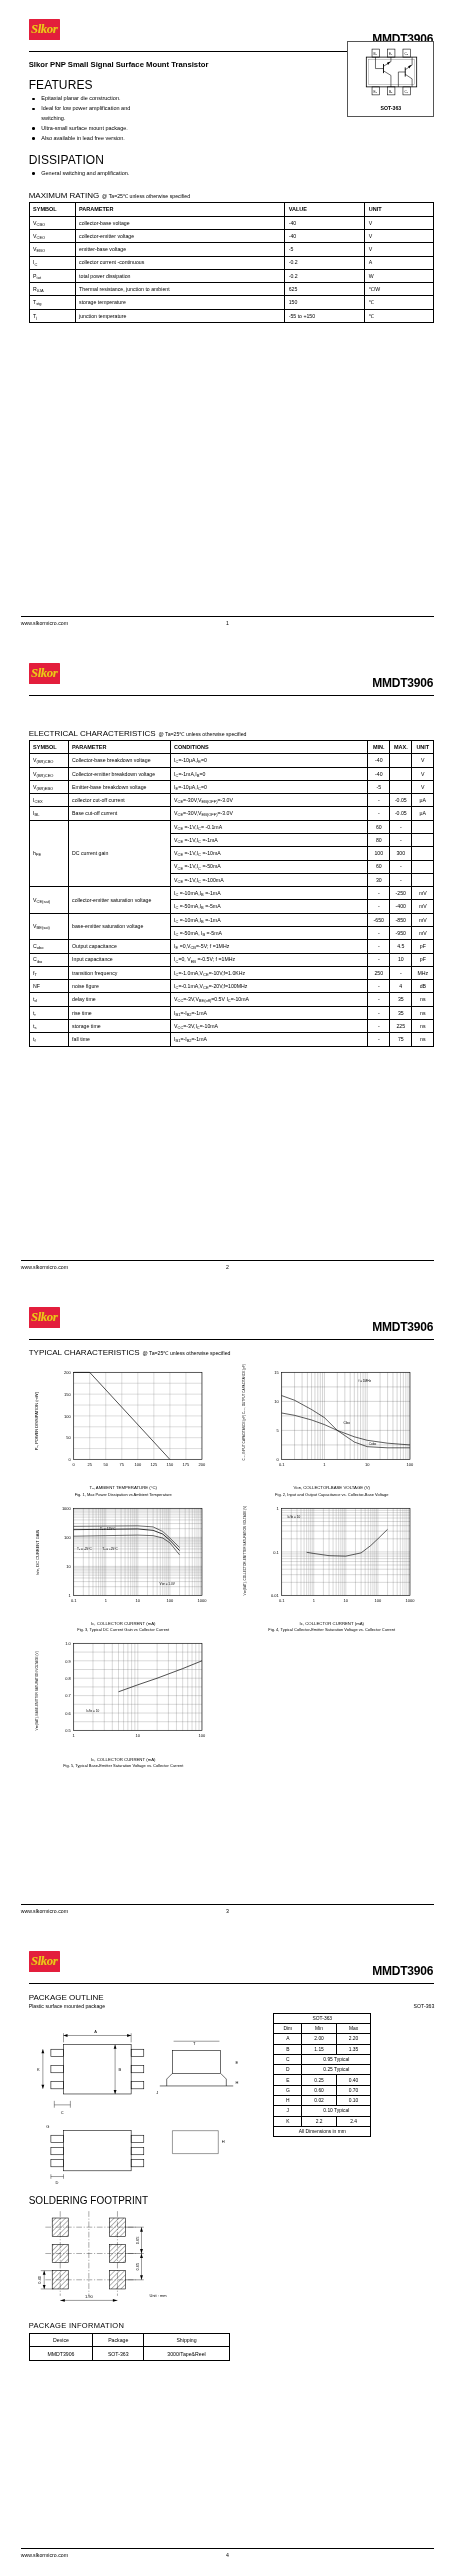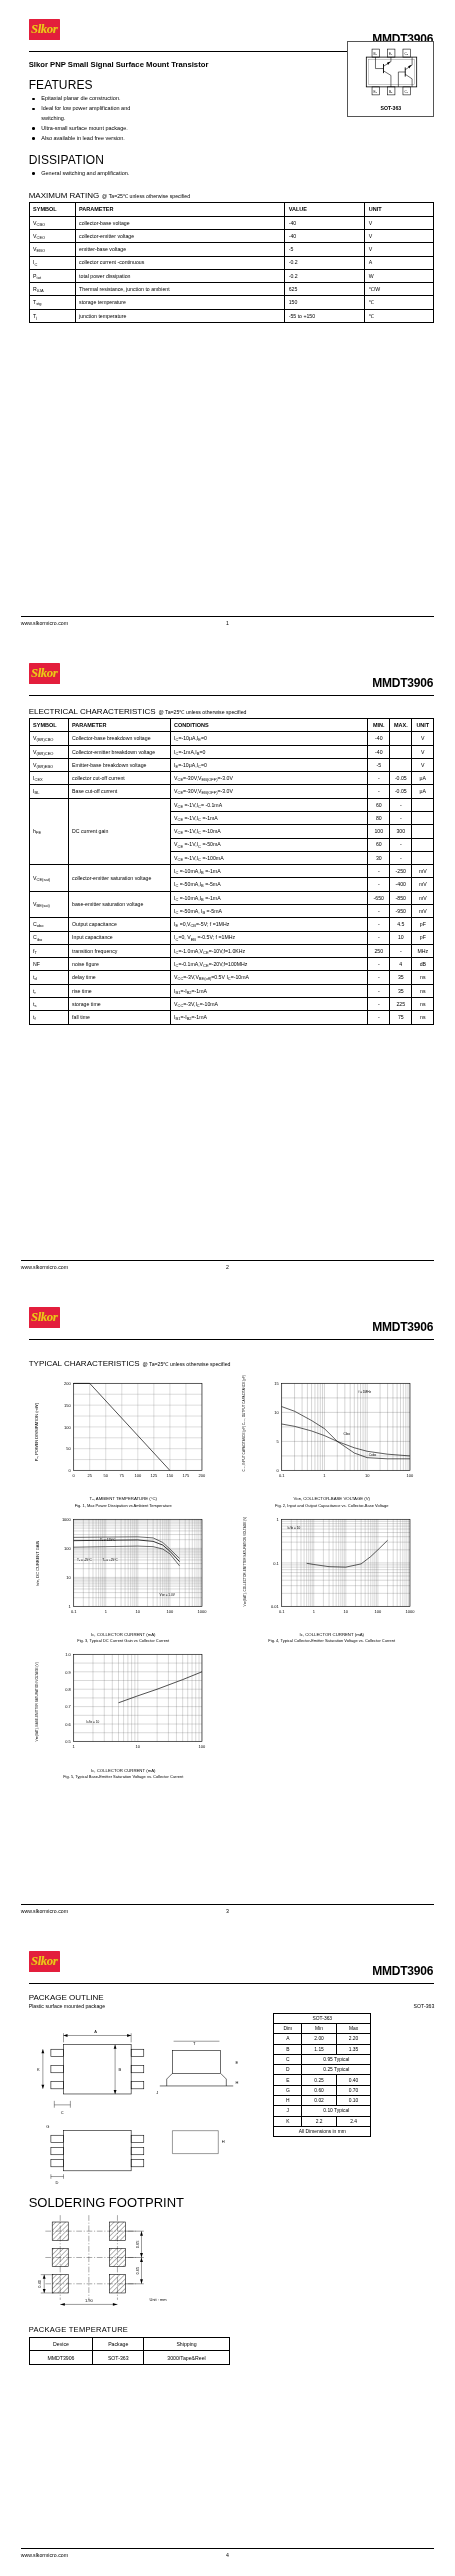--- a/index.html
+++ b/index.html
@@ -222,21 +222,21 @@
     width: 98px;
   }
   table.dims td, table.dims th {
     border: 0.6px solid #000;
     text-align: center;
     padding: 1.4px 1.1px;
     font-weight: normal;
     height: 10.3px;
   }
   table.dims .hd { font-weight: normal; }
-  .sf-head { font-size: 13px; margin: 4.6px 0 3.4px 8px; }
+  .sf-head { font-size: 10px; margin: 4.6px 0 3.4px 8px; }
   .pi-head { font-size: 7.5px; margin: 8px 0 2.9px 8px; letter-spacing: 0.3px; }
   table.pkginfo {
     border-collapse: collapse;
     margin-left: 8px;
     font-size: 5.2px;
     width: 201px;
   }
   table.pkginfo td, table.pkginfo th {
     border: 0.6px solid #000;
     text-align: center;
@@ -401,21 +401,21 @@
 <div class="page">
   <div class="page-inner">
     <div class="hdr">
       <div class="logo">
         <span class="logo-text">Slkor</span>
       </div>
       <div class="hdr-part">MMDT3906</div>
       <div class="hdr-rule"></div>
     </div>
 
-    <div class="tbl-title" style="margin-top:11px">
+    <div class="tbl-title" style="margin-top:33px">
       <span class="big">ELECTRICAL CHARACTERISTICS</span>
       <span class="small">@ Ta=25℃ unless otherwise specified</span>
     </div>
 
     <table class="dt t-ec">
       <colgroup>
           <col class="e1">
           <col class="e2">
           <col class="e3">
           <col class="e4">
@@ -613,21 +613,21 @@
 <div class="page">
   <div class="page-inner">
     <div class="hdr">
       <div class="logo">
         <span class="logo-text">Slkor</span>
       </div>
       <div class="hdr-part">MMDT3906</div>
       <div class="hdr-rule"></div>
     </div>
 
-    <div class="tbl-title" style="margin-top:19px">
+    <div class="tbl-title" style="margin-top:8px">
       <span class="big">TYPICAL CHARACTERISTICS</span>
       <span class="small">@ Ta=25℃ unless otherwise specified</span>
     </div>
 
     <div class="charts-grid">
 
       <div class="chart-cell">
         <svg class="plot" width="189" height="121" viewBox="0 0 330 210">
           <g id="f1-grid" stroke="#888" stroke-width="0.5">
               <line x1="78" y1="14" x2="78" y2="166"></line>
@@ -1205,21 +1205,21 @@
         <g stroke="#000" stroke-width="0.7">
           <line x1="54" y1="158" x2="154" y2="158"></line>
           <polygon points="54,158 62,155.5 62,160.5" fill="#000" stroke="none"></polygon>
           <polygon points="154,158 146,155.5 146,160.5" fill="#000" stroke="none"></polygon>
         </g>
         <text class="ax-txt" x="104" y="153" text-anchor="middle">1.90</text>
         <text class="ax-txt" x="210" y="152">Unit : mm</text>
       </svg>
     </div>
 
-    <div class="pi-head">PACKAGE   TEMPERATURE</div>
+    <div class="pi-head">PACKAGE   INFORMATION</div>
     <table class="pkginfo">
       <thead>
         <tr>
           <th>Device</th>
           <th>Package</th>
           <th>Shipping</th>
         </tr>
       </thead>
       <tbody>
           <tr>

